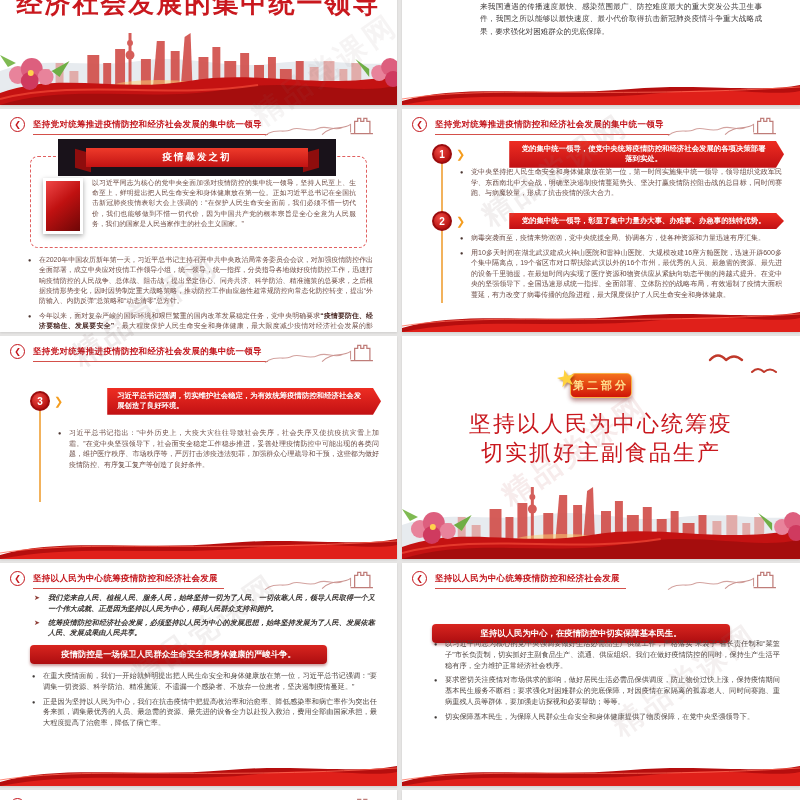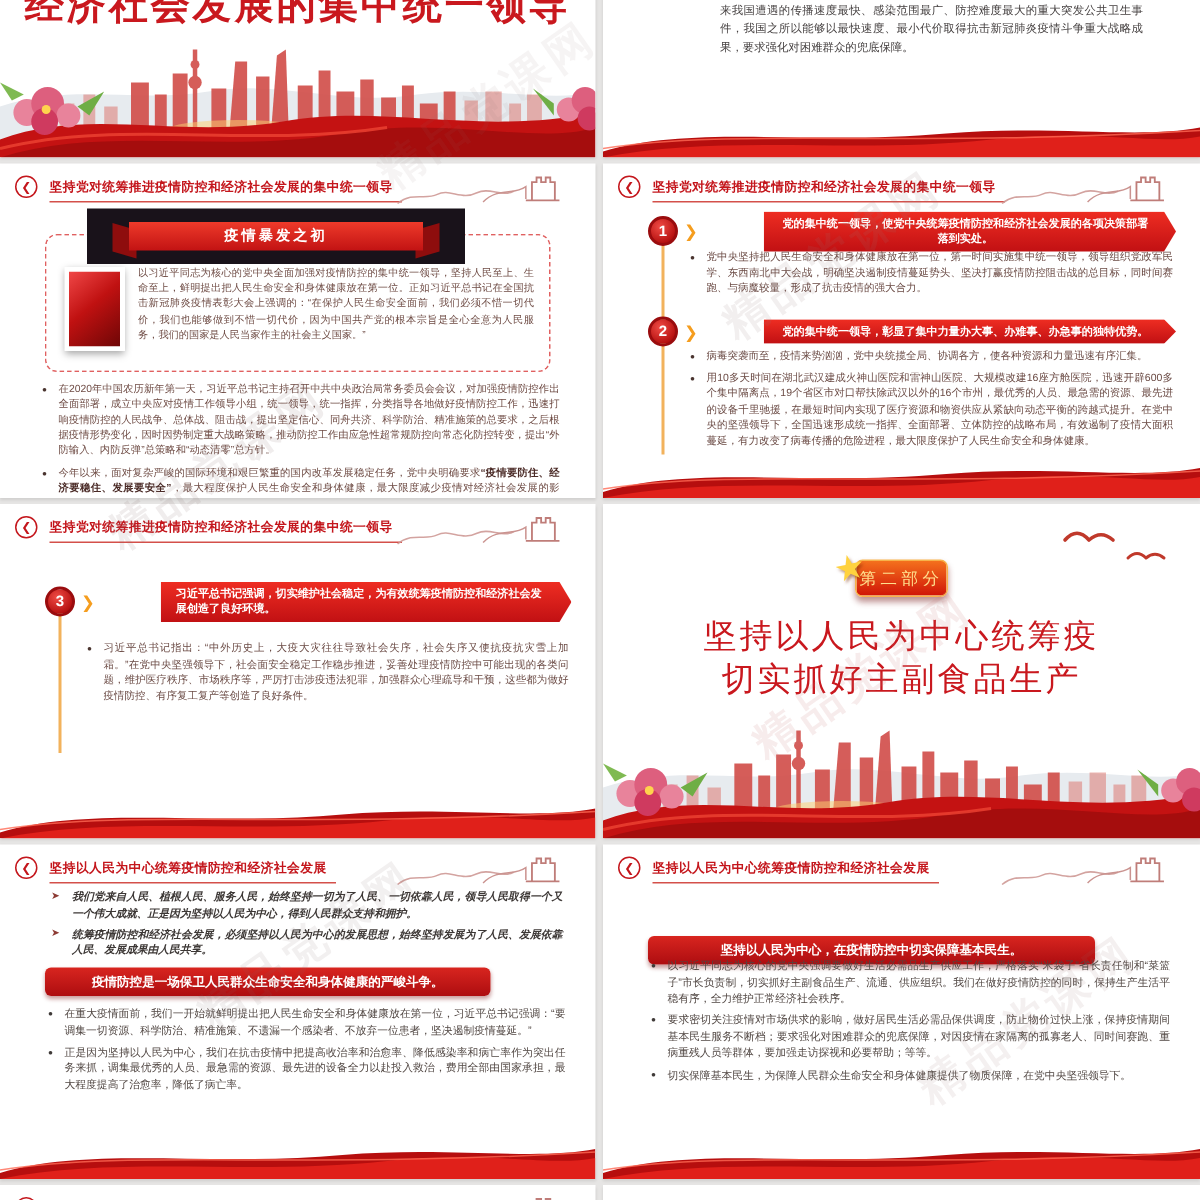--- a/index.html
+++ b/index.html
@@ -22,21 +22,21 @@
   .wm{position:absolute;font-size:30px;font-weight:bold;transform:rotate(-35deg);white-space:nowrap;pointer-events:none;z-index:60;letter-spacing:4px;}
 
   
   .big-title{position:absolute;top:104px;left:0;right:0;text-align:center;font-size:26px;font-weight:900;color:#c9181e;letter-spacing:2px;z-index:2;}
   .skyline{position:absolute;left:0;bottom:0;width:100%;height:92px;display:block;z-index:1;}
 
   
   .intro-text{position:absolute;top:119px;left:78px;right:38px;font-size:7.6px;line-height:1.62;color:#454040;text-align:justify;}
 
   
-  .black-banner{position:absolute;left:58px;top:30px;width:252px;height:37px;background:#19121a;z-index:4;}
+  .black-banner{position:absolute;left:58px;top:30px;width:278px;height:37px;background:#19121a;z-index:4;}
   .ribbon{position:absolute;left:28px;right:28px;top:9px;height:19px;background:linear-gradient(180deg,#ee3a2a,#c21313);display:flex;align-items:center;justify-content:center;color:#fff;font-size:9.5px;font-weight:bold;letter-spacing:2px;}
   .ribbon::before,.ribbon::after{content:"";position:absolute;top:3px;width:16px;height:19px;background:#8e0d0d;z-index:-1;}
   .ribbon::before{left:-11px;transform:skewY(16deg);}
   .ribbon::after{right:-11px;transform:skewY(-16deg);}
   .dash-box{position:absolute;left:30px;top:47px;right:30px;height:92px;border:1px dashed #e06060;border-radius:8px;padding:21px 10px 6px 12px;display:flex;gap:9px;z-index:2;}
   .photo{width:40px;height:56px;flex:none;background:linear-gradient(140deg,#f04747 0%,#c01111 45%,#6e0606 100%);border:3px solid #fff;box-shadow:0 2px 5px rgba(0,0,0,.35);}
   .box-text{font-size:6.8px;line-height:1.5;color:#6f4c45;text-align:justify;}
   .c-bullets{position:absolute;left:28px;right:24px;top:146px;font-size:6.9px;line-height:1.5;color:#6f4c45;text-align:justify;}
   .blt{position:relative;padding-left:11px;margin:0 0 4px 0;}
   .blt::before{content:"●";position:absolute;left:0;top:1px;font-size:5.5px;color:#4a342f;}
@@ -45,21 +45,21 @@
   
   .tline{position:absolute;left:39px;width:1.5px;background:#f2b25c;z-index:1;}
   .point{position:absolute;left:30px;right:16px;display:flex;align-items:center;gap:4px;z-index:2;}
   .num-circle{width:20px;height:20px;border-radius:50%;background:radial-gradient(circle at 38% 32%,#ef4b45,#b5100f 75%);border:2px solid #9a0c0e;color:#fff;font-size:10px;font-weight:bold;display:flex;align-items:center;justify-content:center;flex:none;}
   .chev{flex:none;display:flex;align-items:center;}
   .chev::before{content:"❯";color:#f59d1e;font-weight:900;font-size:11px;}
   .arrow-banner{flex:1;background:linear-gradient(180deg,#ee2d22,#c11013);color:#fff;font-weight:bold;font-size:7.4px;line-height:1.4;padding:3px 16px 3px 10px;clip-path:polygon(0 0,calc(100% - 8px) 0,100% 50%,calc(100% - 8px) 100%,0 100%);text-align:center;margin-left:40px;}
   .pblts{position:absolute;left:58px;right:18px;font-size:7px;line-height:1.5;color:#6b4b45;text-align:justify;z-index:2;}
 
   
-  .part-badge{position:absolute;left:50%;top:37px;transform:translateX(-50%);background:linear-gradient(180deg,#f4701d,#d01507);border:1px solid #f7b24a;border-radius:5px;padding:4px 2px;color:#ffe08e;font-size:11px;font-weight:normal;letter-spacing:3px;box-shadow:0 3px 4px rgba(110,10,10,.45);z-index:3;white-space:nowrap;}
+  .part-badge{position:absolute;left:50%;top:37px;transform:translateX(-50%);background:linear-gradient(180deg,#f4701d,#d01507);border:1px solid #f7b24a;border-radius:5px;padding:4px 2px;color:#ffe08e;font-size:11px;font-weight:bold;letter-spacing:3px;box-shadow:0 3px 4px rgba(110,10,10,.45);z-index:3;white-space:nowrap;}
   .part-star{position:absolute;left:-15px;top:-9px;color:#ffd23e;font-size:23px;text-shadow:1px 2px 2px rgba(120,40,0,.5);transform:rotate(-12deg);}
   .part-star::before{content:"★";}
   .part-title{position:absolute;top:74px;left:0;right:0;text-align:center;font-size:22px;font-weight:400;color:#c9181e;line-height:1.3;letter-spacing:2px;z-index:2;}
   .birds{position:absolute;right:18px;top:12px;width:76px;height:34px;z-index:2;}
 
   
   .gar{position:absolute;left:34px;right:22px;top:30px;font-size:7.2px;font-weight:bold;font-style:italic;color:#3c3735;line-height:1.5;text-align:justify;}
   .ar{position:relative;padding-left:14px;margin:0 0 3px 0;}
   .ar::before{content:"➤";position:absolute;left:0;top:0;color:#8d3b34;font-size:7px;font-style:normal;}
   .round-banner{position:absolute;left:30px;right:70px;padding:4px 10px;border-radius:4px;background:linear-gradient(180deg,#d8251f,#ad0d10);color:#fff;font-weight:bold;font-size:8.4px;text-align:center;box-shadow:0 2px 3px rgba(120,10,10,.4);z-index:2;}

